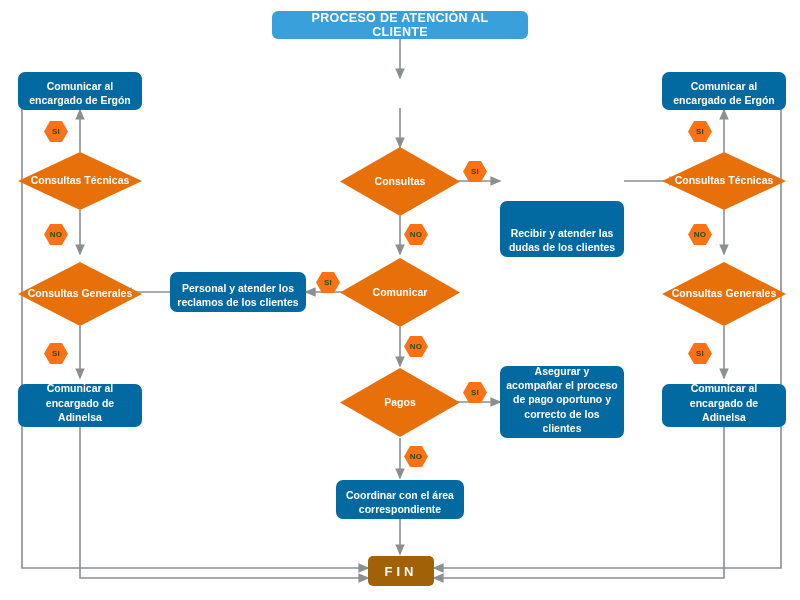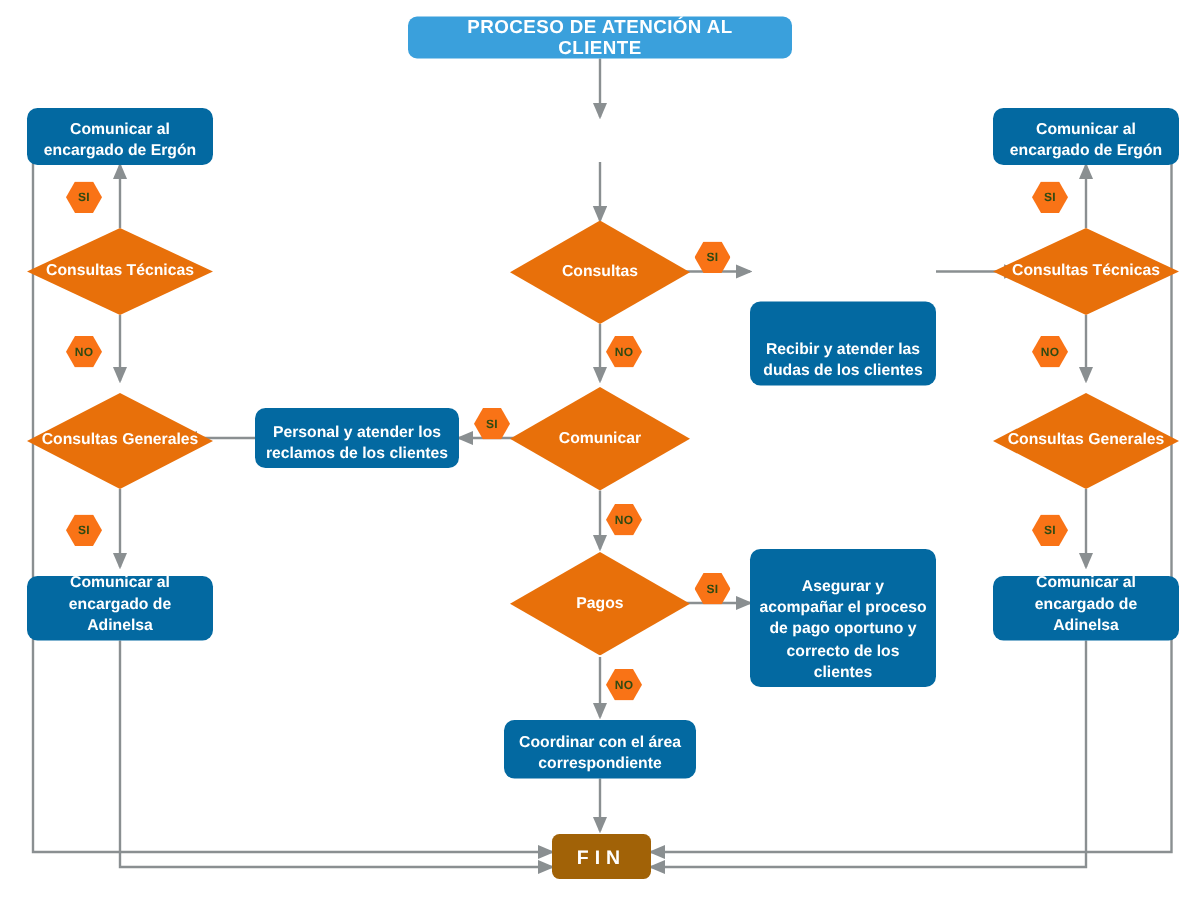--- a/index.html
+++ b/index.html
@@ -182,21 +182,21 @@
 
   <div class="node dec" style="left:340px;top:368px;width:120px;height:69px;">
     <span class="diamond"></span>
     <span class="dlabel">Pagos</span>
   </div>
 
   <div class="badge" style="left:463px;top:382px;">
     <span>SI</span>
   </div>
 
-  <div class="node proc" style="left:500px;top:366px;width:124px;height:92px;">
+  <div class="node proc" style="left:500px;top:366px;width:124px;height:72px;">
     <span>Asegurar y acompañar el proceso de pago oportuno y correcto de los clientes</span>
   </div>
 
   <div class="badge" style="left:404px;top:446px;">
     <span>NO</span>
   </div>
 
   <div class="node proc" style="left:336px;top:480px;width:128px;height:39px;">
     <span>Coordinar con el área correspondiente</span>
   </div>

